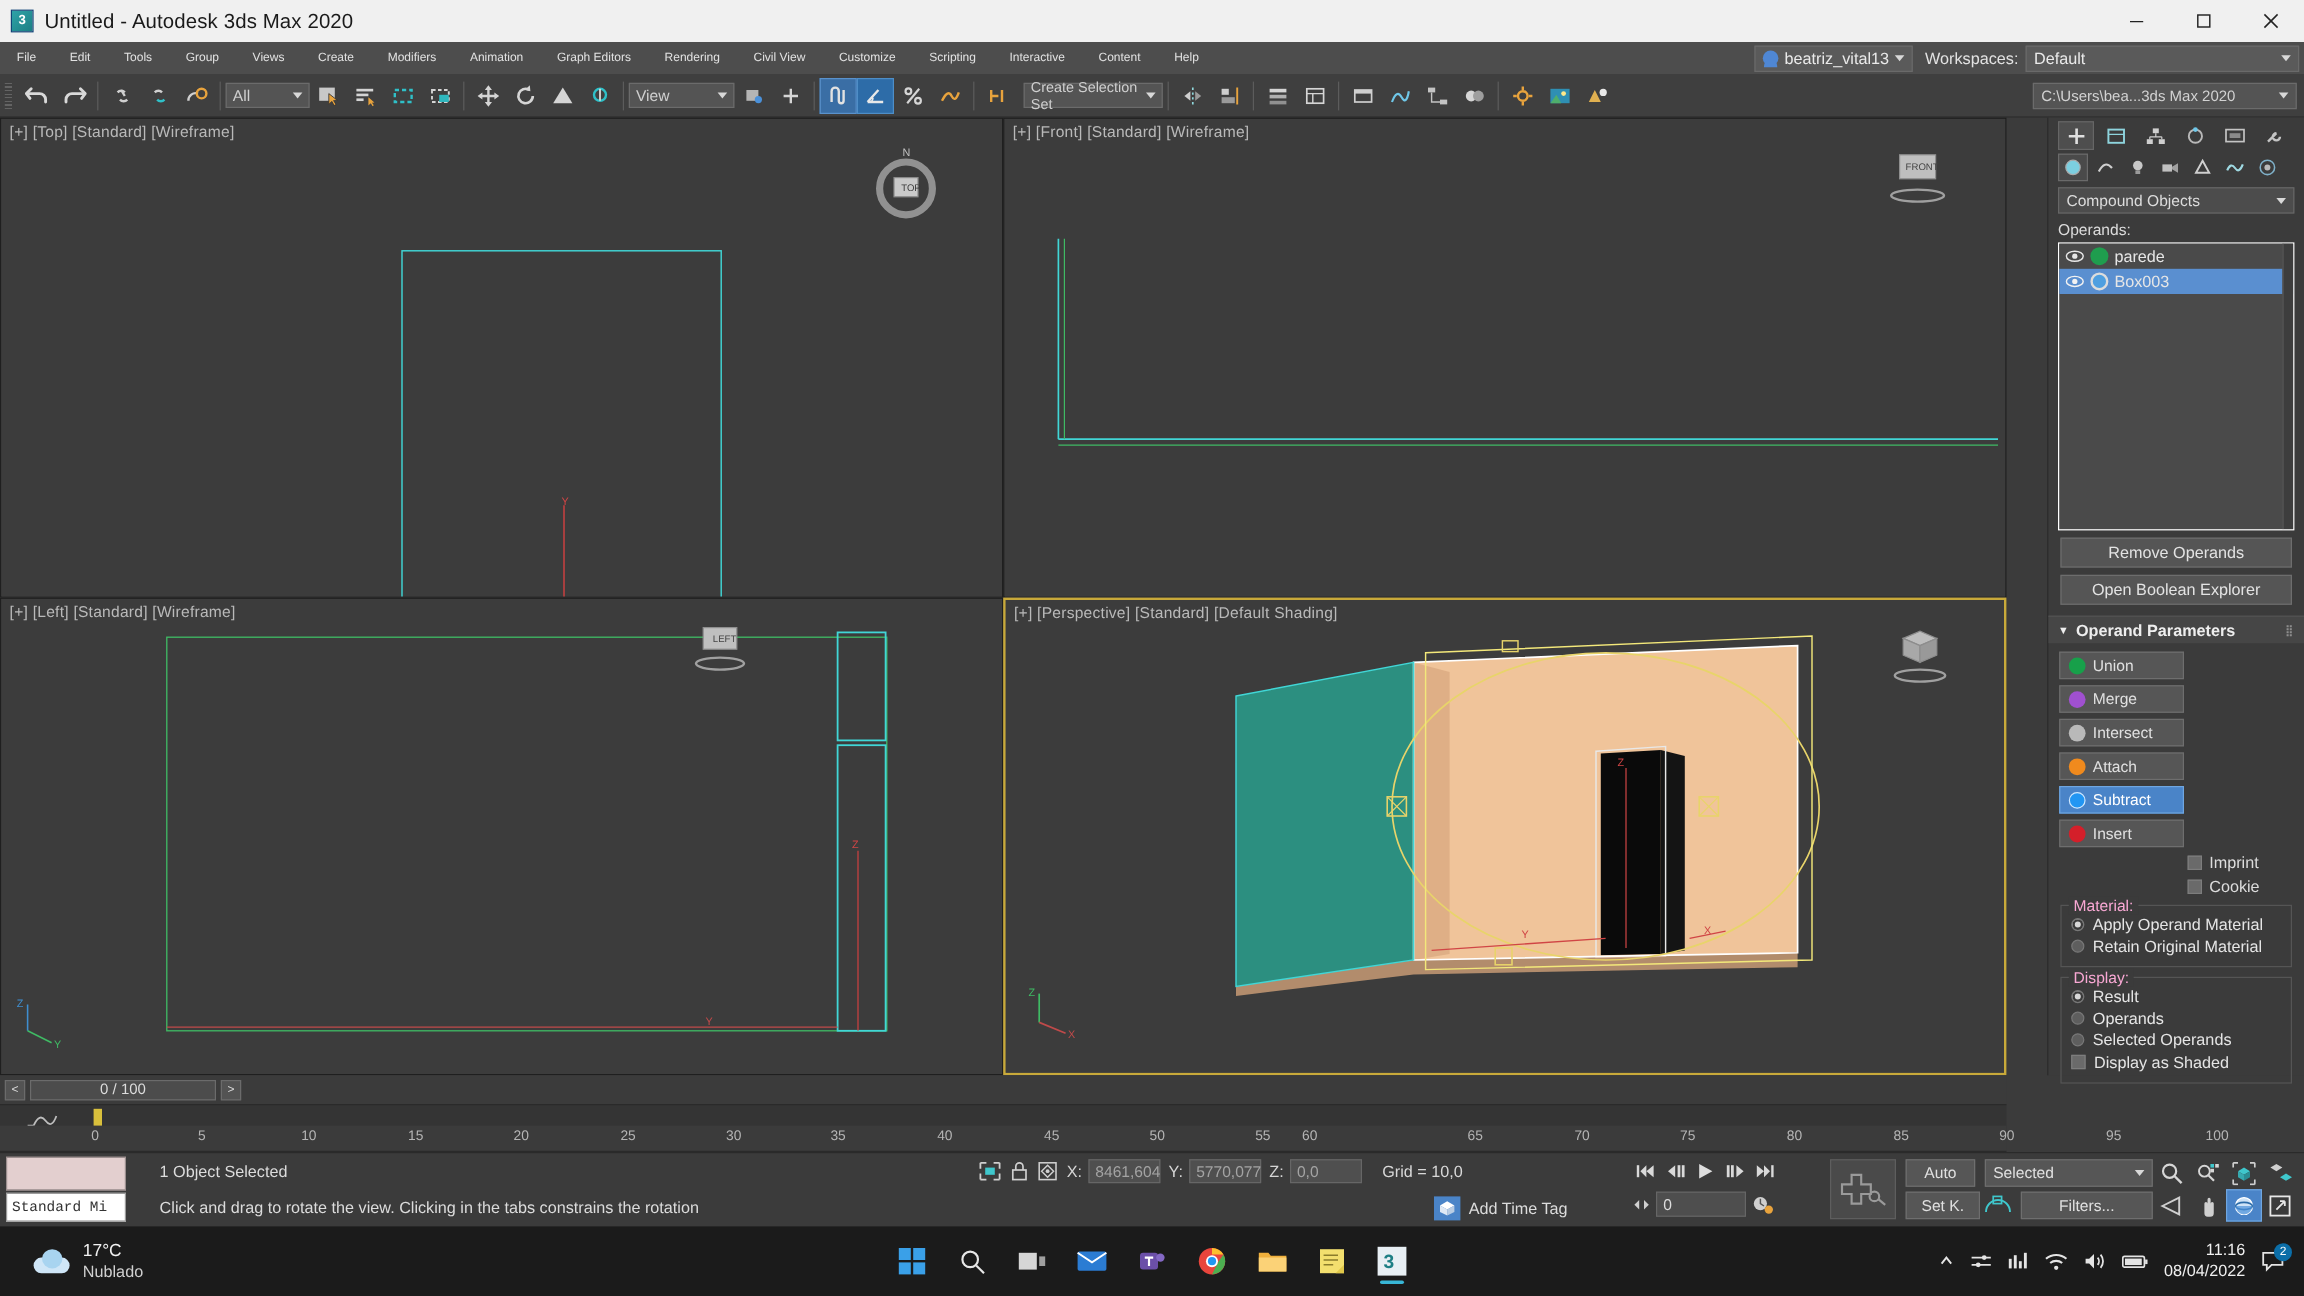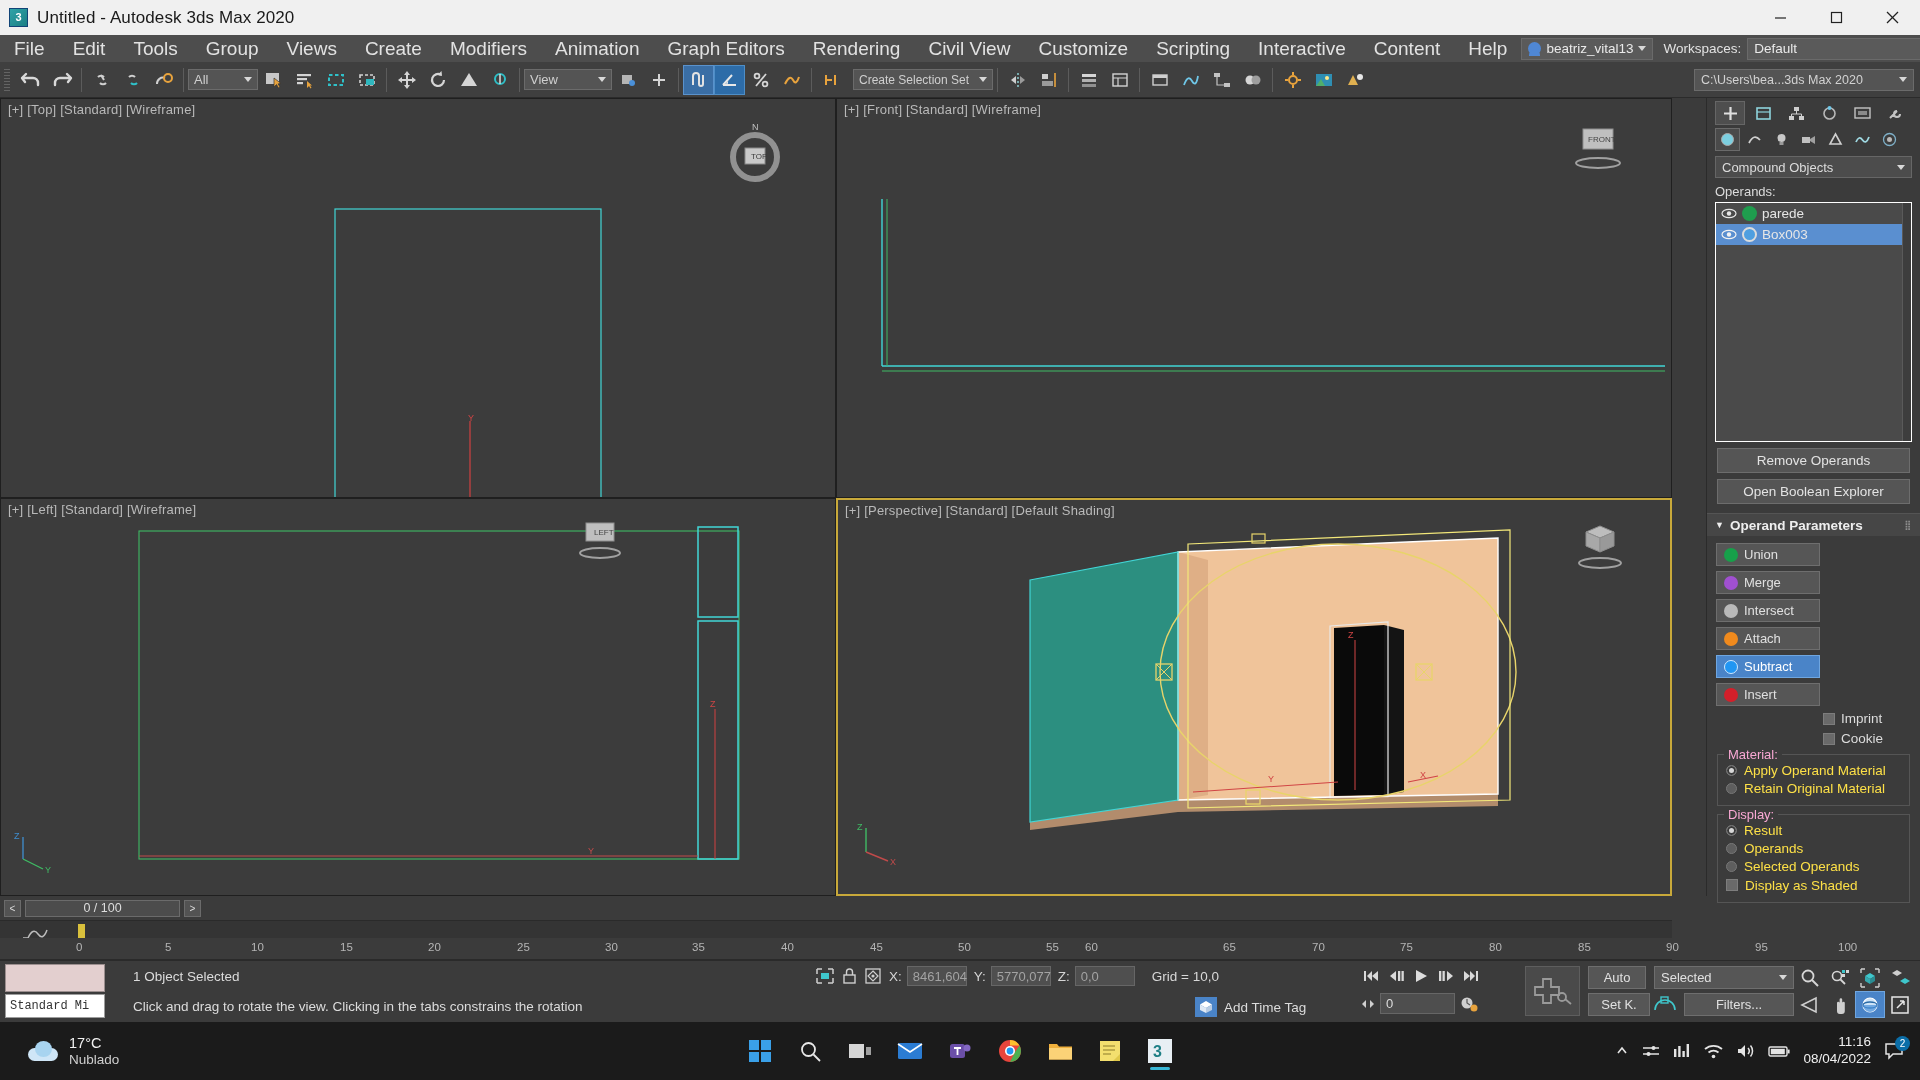--- a/index.html
+++ b/index.html
@@ -36,21 +36,21 @@
   }
   .win-btn:last-child { color: #222; }
   .win-btn svg { display:block; }
 
   
   .menubar {
     position: absolute; top: 35px; left: 0; width: 1920px; height: 27px;
     background: #4d4d4d; display: flex; align-items: center;
   }
   .menu-item {
-    padding: 0 14px; height: 27px; line-height: 27px; font-size: 19px; color: #e2e2e2;
+    padding: 0 14px; height: 27px; line-height: 27px; font-size: 10px; color: #e2e2e2;
     white-space: nowrap;
   }
   .menu-right {
     margin-left: auto; display: flex; align-items: center; height: 27px; padding-right: 4px;
   }
   .user-chip {
     display:flex; align-items:center; gap:5px;
     background:#5a5a5a; border:1px solid #6a6a6a;
     height: 22px; padding: 0 6px; font-size: 13.5px; color:#eaeaea; margin-right:6px;
   }
@@ -82,21 +82,21 @@
   }
   .tb-btn.active { background:#3a6ea5; border:1px solid #5a92cc; }
   .tb-btn.active2 { background:#2d6ca8; border:1px solid #4e8ec7; }
   .tb-sep { width:1px;height:24px;background:#5c5c5c;margin:0 4px; }
   .tb-combo {
     width: 70px;height:21px;background:#545454;border:1px solid #6b6b6b;
     display:flex;align-items:center;padding:0 5px;font-size:13px;color:#cfcfcf;
   }
   .tb-combo .caret{margin-left:auto;}
   .tb-combo.wide { width:88px; }
-  .tb-combo.sel { width:140px; }
+  .tb-combo.sel { width:116px; }
   .tb-path {
     margin-left:auto;height:22px;background:#545454;border:1px solid #6b6b6b;
     width:220px;display:flex;align-items:center;padding:0 6px;font-size:12.5px;color:#d2d2d2;
     margin-right:6px;
   }
   .tb-path .caret{margin-left:auto;}
 
   
   .viewports {
     position:absolute; top:98px; left:0; width:1672px; height:798px;
@@ -173,21 +173,21 @@
   .chk-row { display:flex;align-items:center;gap:6px;font-size:13.5px;color:#dcdcdc;
     margin-left:116px;margin-top:5px;}
   .chkbox { width:12px;height:12px;background:#6a6a6a;border:1px solid #7d7d7d; }
   .fieldset {
     margin:8px 10px 0 10px; border:1px solid #555; padding:7px 8px 7px 8px; position:relative;
   }
   .fieldset .legend {
     position:absolute; top:-8px; left:6px; background:#3b3b3b; padding:0 4px;
     font-size:13px;color:#f9a8d4;
   }
-  .radio-row{display:flex;align-items:center;gap:7px;font-size:13.5px;color:#fde047;height:16px;margin-bottom:2px;text-align:center;}
+  .radio-row{display:flex;align-items:center;gap:7px;font-size:13.5px;color:#e5e5e5;height:16px;margin-bottom:2px;text-align:center;}
   .radio{width:11px;height:11px;border-radius:50%;background:#5e5e5e;border:1px solid #777;}
   .radio.on{background:#5e5e5e;box-shadow:inset 0 0 0 2px #3b3b3b, inset 0 0 0 5px #d8d8d8;}
 
   
   .timeslider{
     position:absolute;top:896px;left:0;width:1672px;height:24px;background:#3b3b3b;
     display:flex;align-items:center;
   }
   .ts-btn{width:17px;height:17px;background:#535353;border:1px solid #6b6b6b;
     display:flex;align-items:center;justify-content:center;font-size:10px;color:#ddd;margin:0 4px;}

